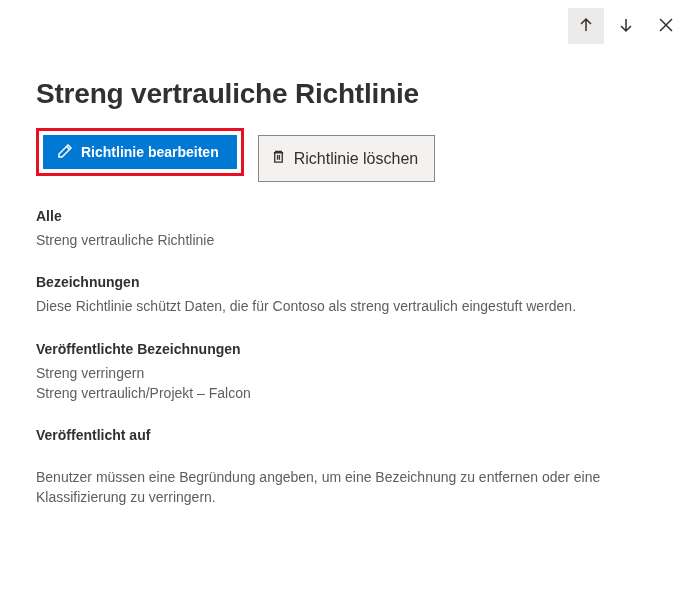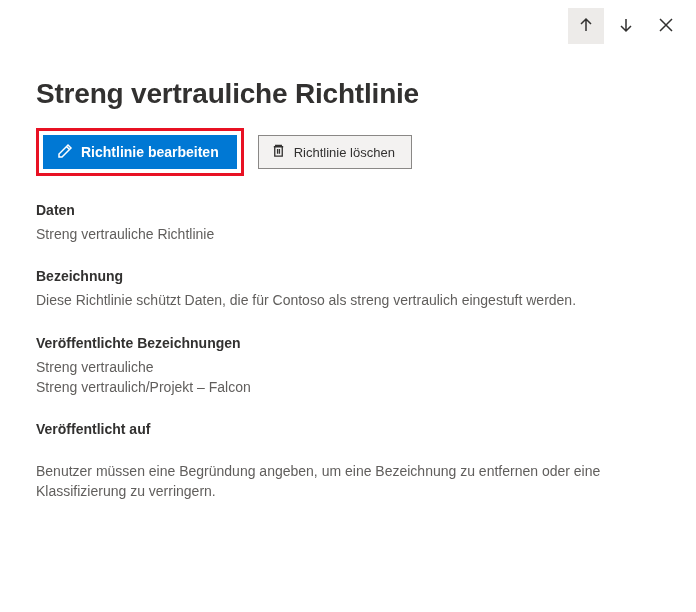--- a/index.html
+++ b/index.html
@@ -80,25 +80,25 @@
   }
   .btn-primary svg {
     stroke: #ffffff;
     fill: none;
     stroke-width: 1.5;
   }
   .btn-secondary {
     background: #f3f2f1;
     color: #323130;
     border: 1px solid #8a8886;
-    height: 34px;
+    height: 47px;
     padding: 0 16px 0 12px;
     display: inline-flex;
     align-items: center;
-    font-size: 13px;
+    font-size: 16px;
     font-weight: 400;
     cursor: pointer;
     gap: 8px;
     margin-top: 7px;
   }
   .btn-secondary svg {
     stroke: #323130;
     fill: none;
     stroke-width: 1.4;
   }
@@ -166,32 +166,32 @@
       <span>
         <svg width="15" height="15" viewBox="0 0 16 16">
             <path d="M3 4 H13 M5 4 V2.5 H11 V4 M4 4 V14 H12 V4 M7 6.5 V11.5 M9 6.5 V11.5"></path>
           </svg>
       </span>
       <span>Richtlinie löschen</span>
     </button>
   </div>
 
   <div class="section">
-    <div class="field-label">Daten</div>
+    <div class="field-label">Alle</div>
     <div class="field-value">Streng vertrauliche Richtlinie</div>
   </div>
 
   <div class="section">
-    <div class="field-label">Bezeichnung</div>
+    <div class="field-label">Bezeichnungen</div>
     <div class="field-value">Diese Richtlinie schützt Daten, die für Contoso als streng vertraulich eingestuft werden.</div>
   </div>
 
   <div class="section">
     <div class="field-label">Veröffentlichte Bezeichnungen</div>
-    <div class="field-value">Streng vertrauliche</div>
+    <div class="field-value">Streng verringern</div>
     <div class="field-value">Streng vertraulich/Projekt – Falcon</div>
   </div>
 
   <div class="section">
     <div class="field-label">Veröffentlicht auf</div>
   </div>
 
   <div class="section">
     <div class="field-value">Benutzer müssen eine Begründung angeben, um eine Bezeichnung zu entfernen oder eine Klassifizierung zu verringern.</div>
   </div>

